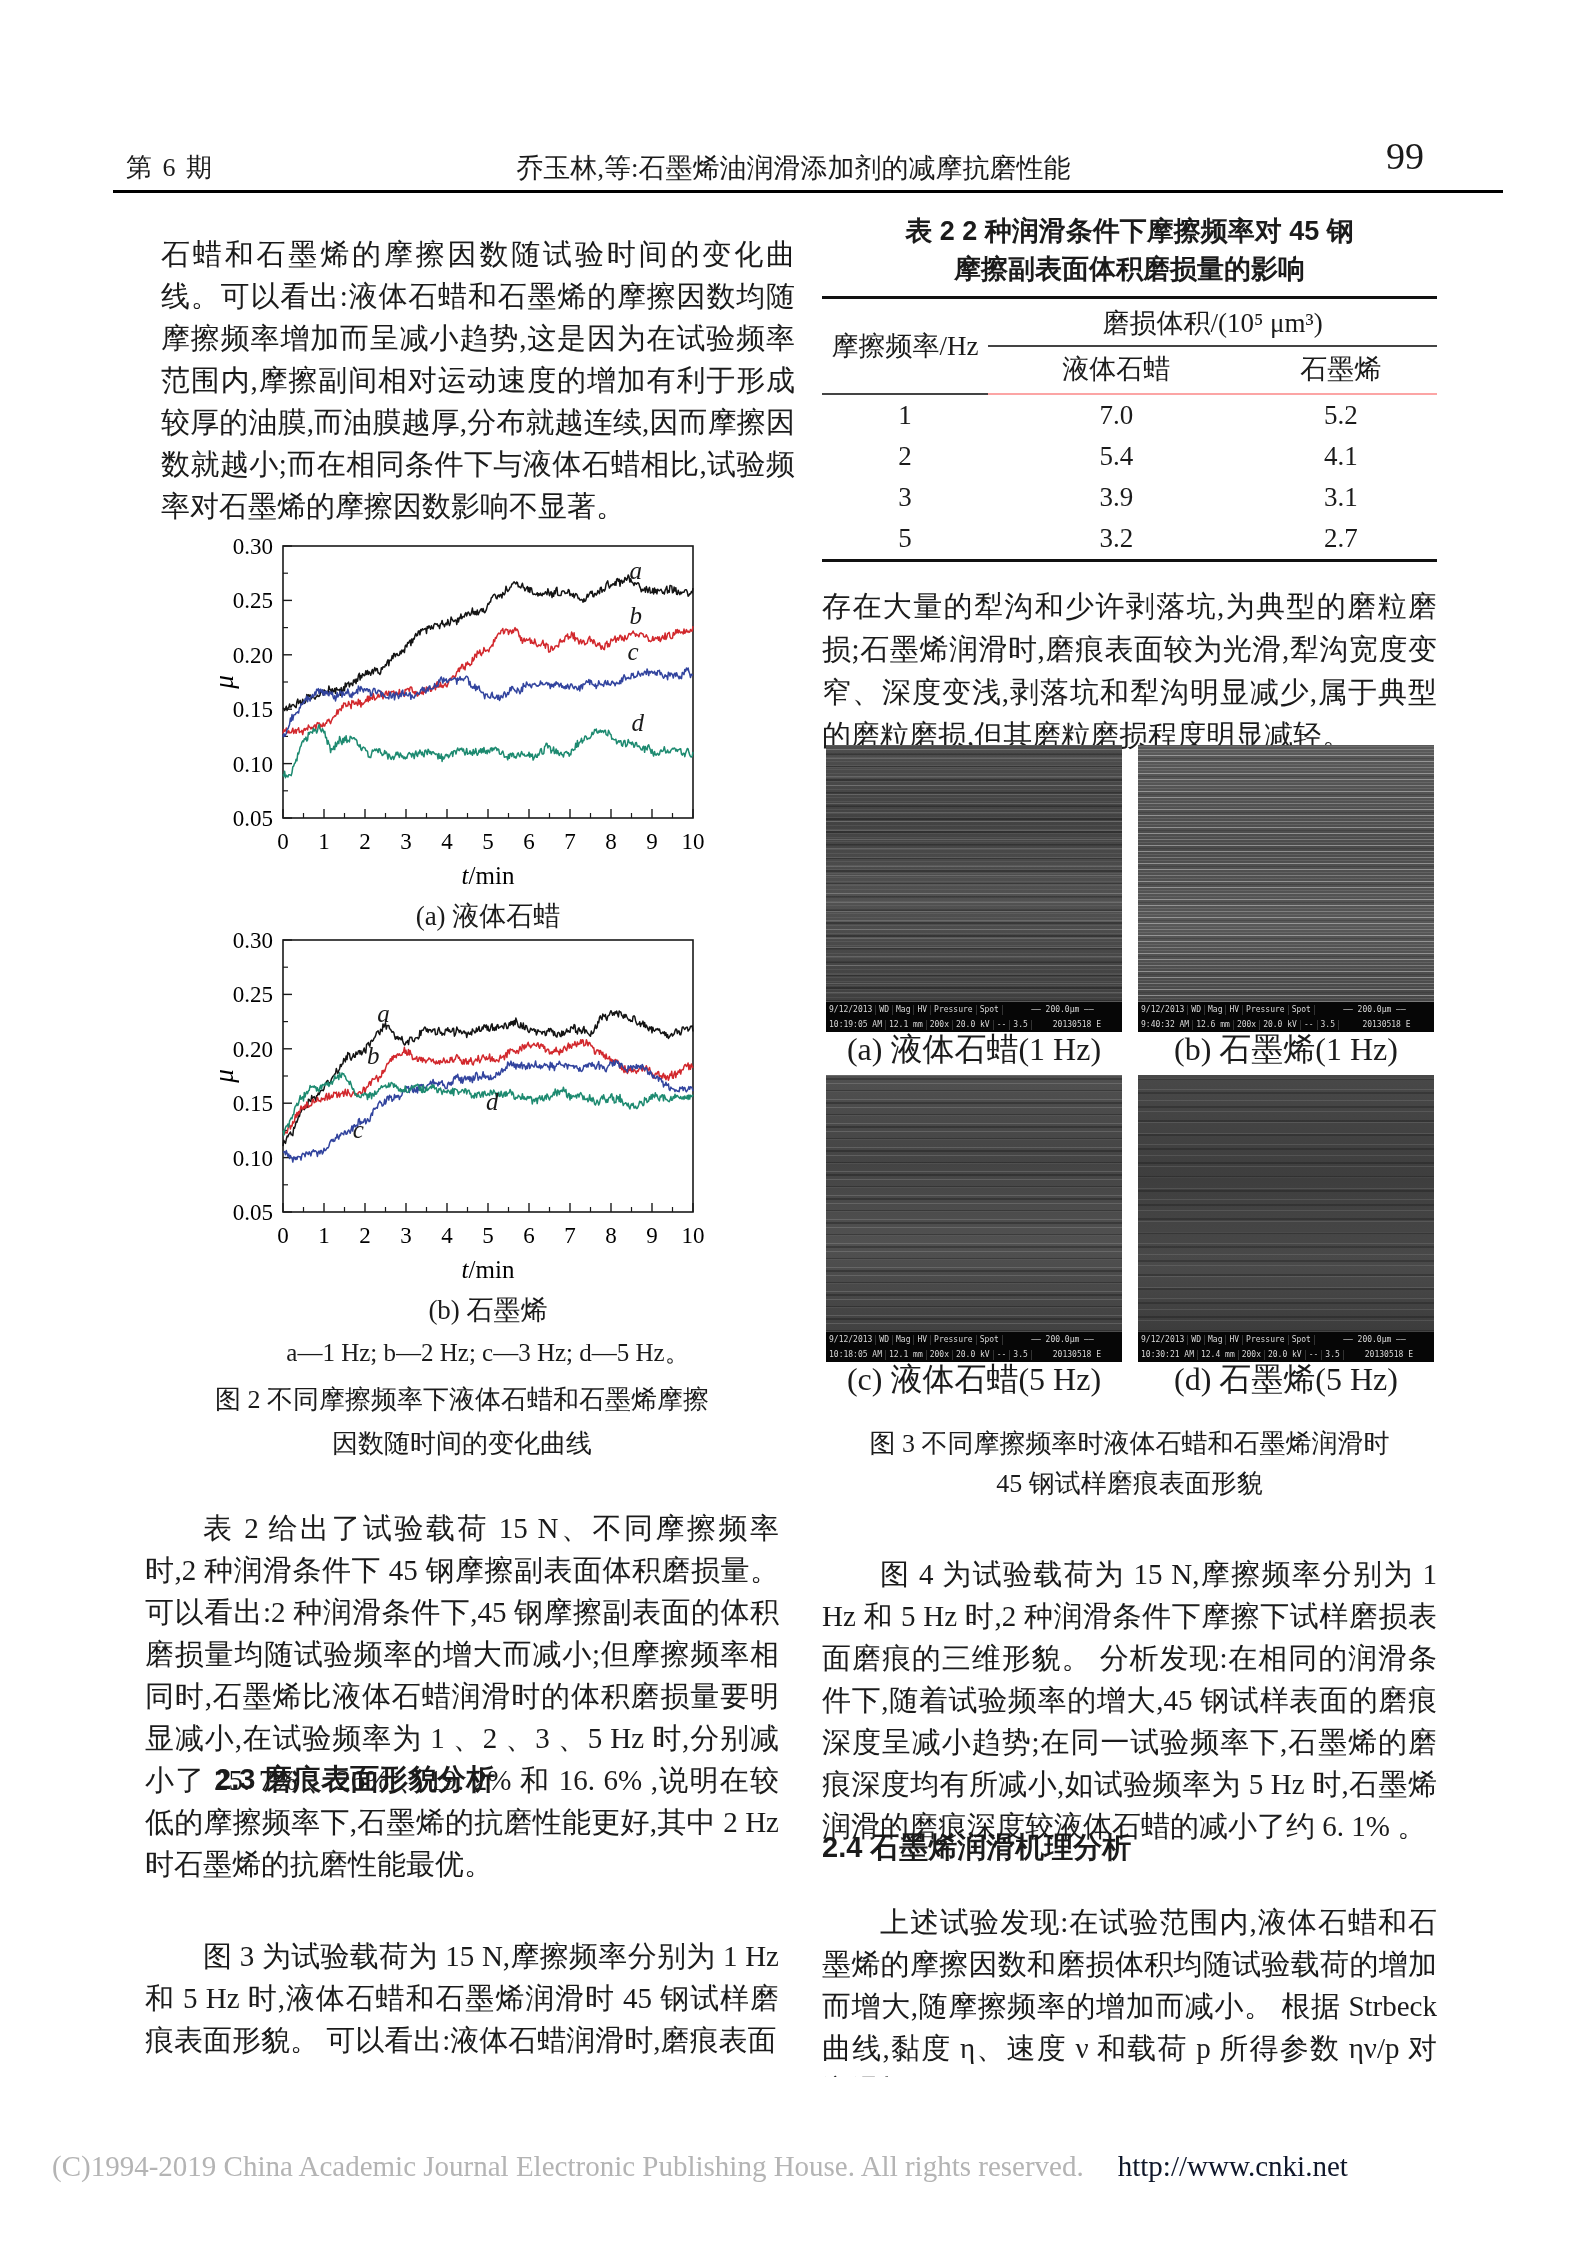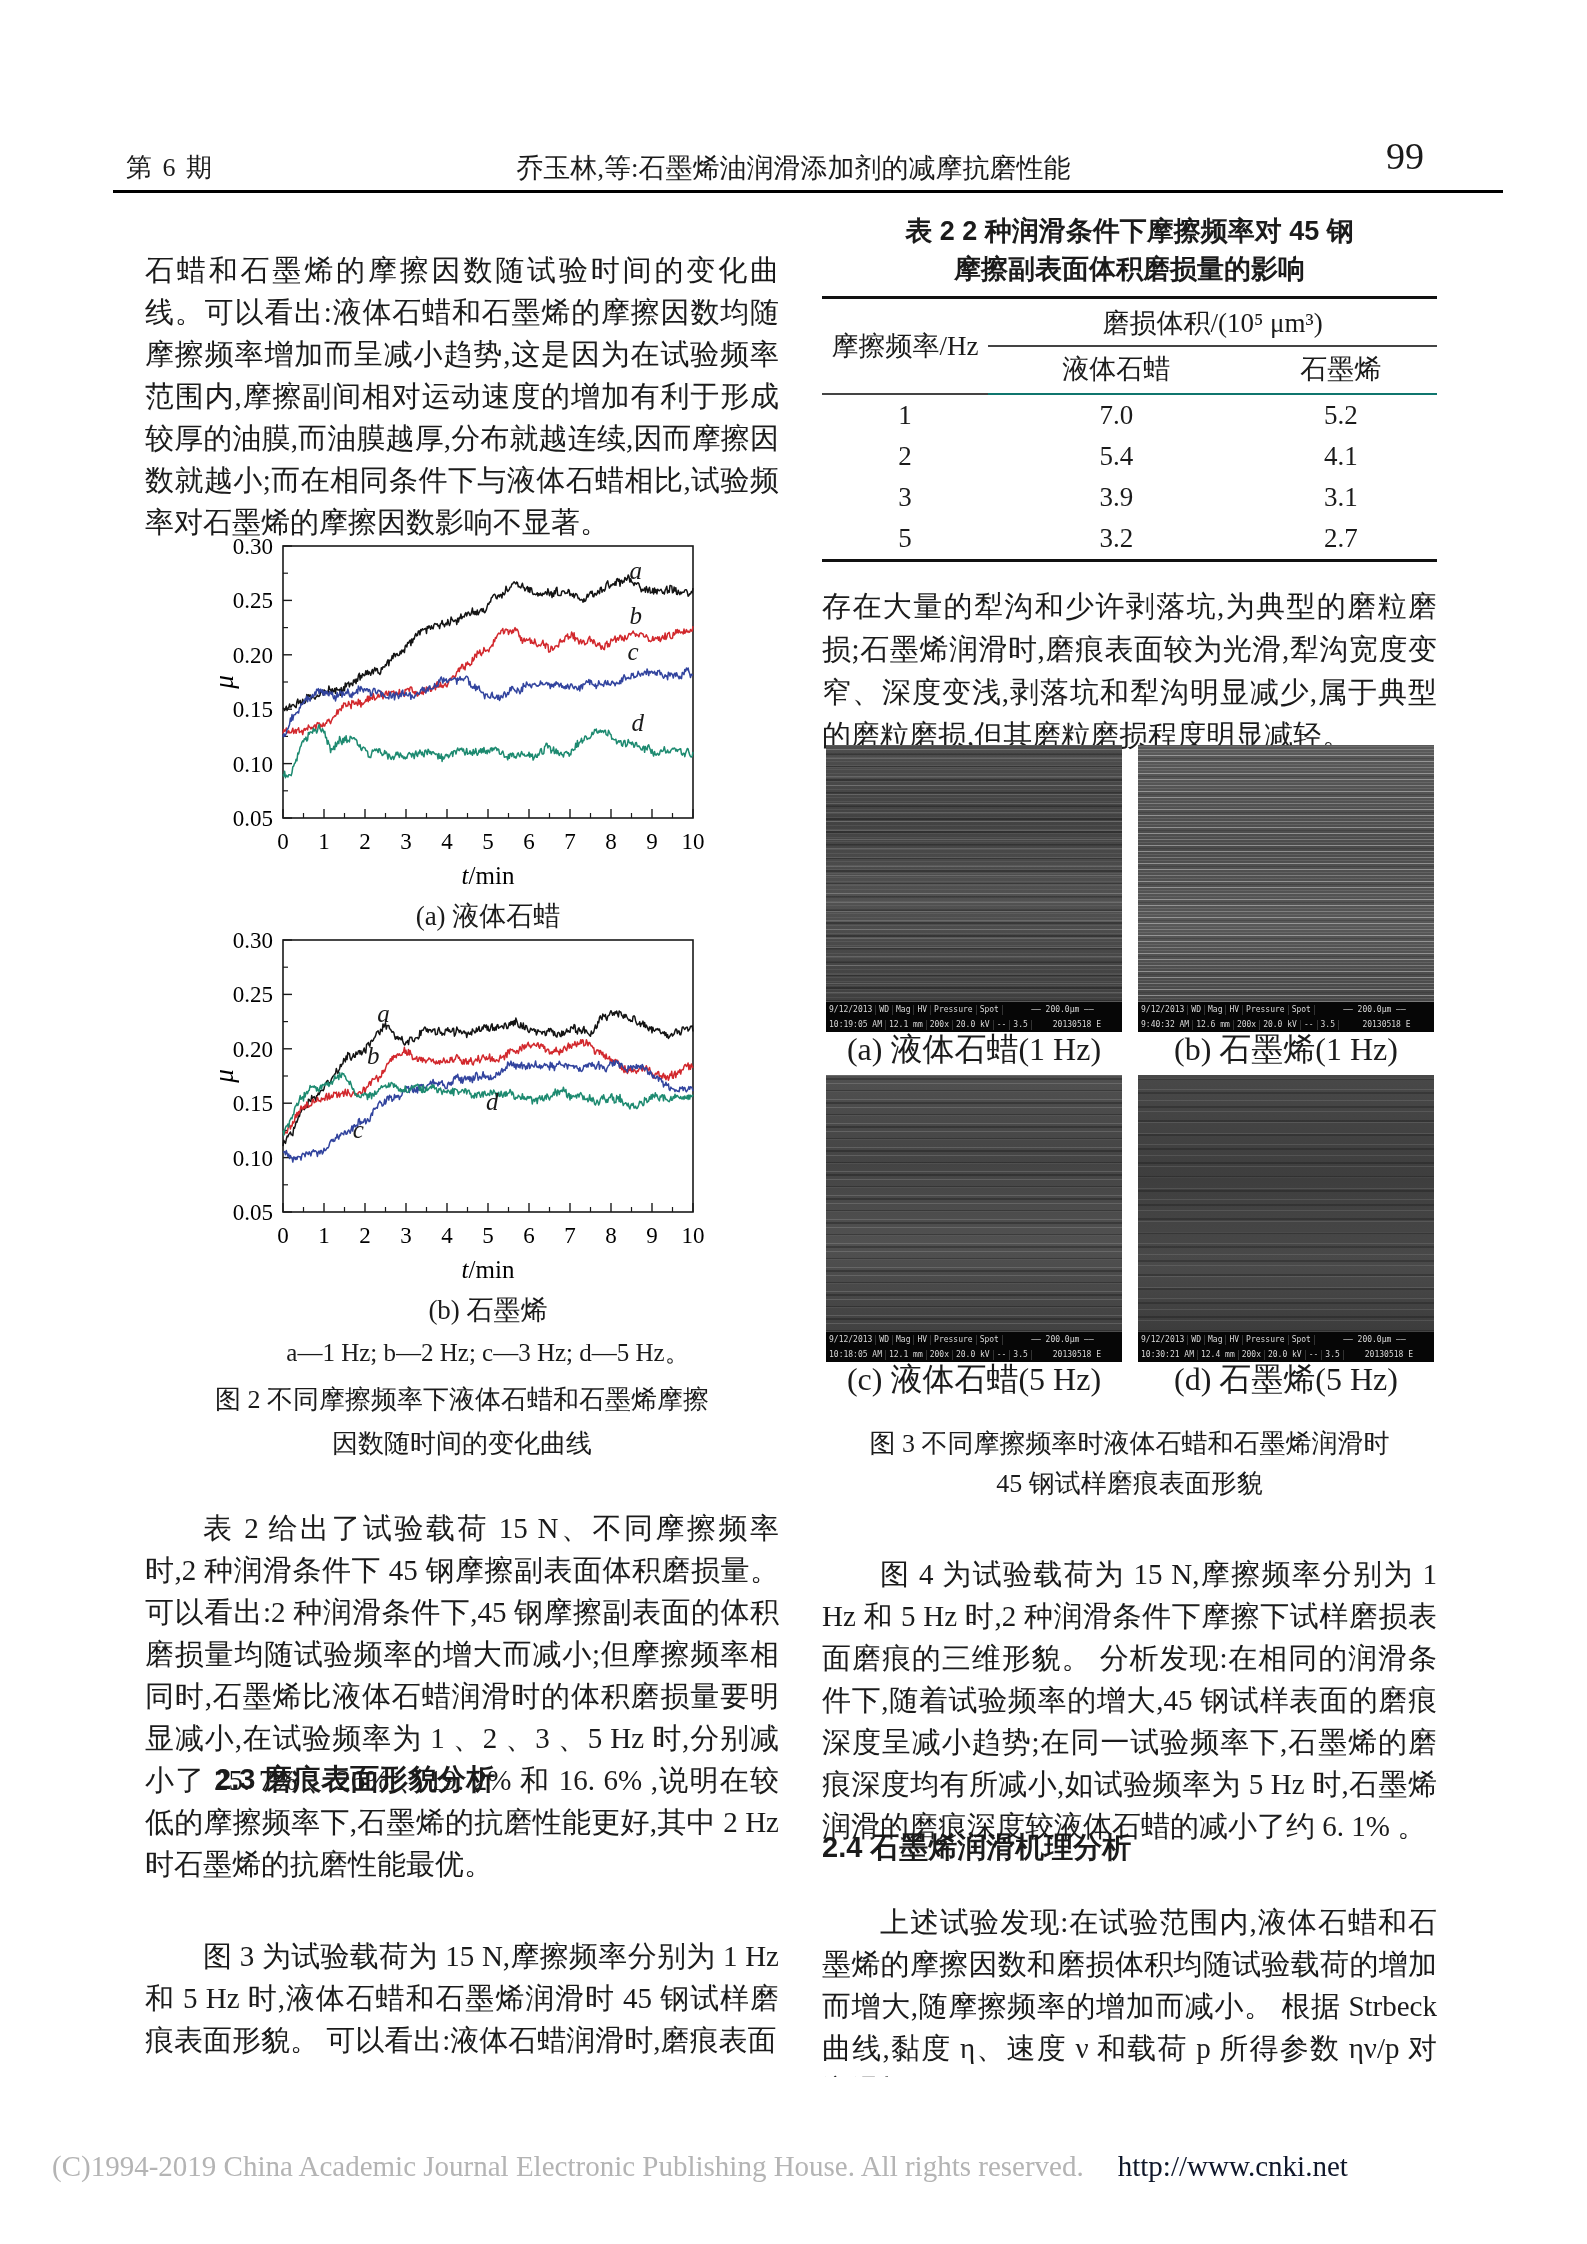--- a/index.html
+++ b/index.html
@@ -22,21 +22,21 @@
   .chart-fig{left:195px;width:540px;}
   .chart-cap{width:540px;padding-left:46px;box-sizing:border-box;text-align:center;font-size:27px;margin-top:4px;}
   .chart-legend{width:540px;padding-left:46px;box-sizing:border-box;text-align:center;font-size:25px;margin-top:8px;}
   .figcap{text-align:center;font-size:26px;line-height:44px;}
   
   .tbl-title{text-align:center;font-family:"Liberation Sans","DejaVu Sans",sans-serif;font-weight:bold;font-size:27px;line-height:38px;}
   table.t2{width:615px;border-collapse:collapse;border-top:3px solid #111;border-bottom:3px solid #111;
            font-size:27px;}
   table.t2 th{font-weight:normal;}
   .t2 .gh{border-bottom:2px solid #444;padding:6px 0 4px 0;}
-  .t2 thead tr.sub th{border-bottom:2px solid #0f766e;padding:4px 0 6px 0;}
+  .t2 thead tr.sub th{border-bottom:2px solid #fca5a5;padding:4px 0 6px 0;}
   .t2 th.freq{width:27%;border-bottom:2px solid #444;}
   .t2 td{text-align:center;padding:5px 0;}
   .t2 th{text-align:center;}
   
   .sem{position:absolute;width:296px;height:287px;display:flex;flex-direction:column;overflow:hidden;}
   .sem-img{flex:1;}
   .sem-a .sem-img{background:
       repeating-linear-gradient(0deg, rgba(255,255,255,0.16) 0 1px, transparent 1px 9px),
       repeating-linear-gradient(0deg, rgba(0,0,0,0.28) 0 2px, transparent 2px 13px),
       repeating-linear-gradient(0deg, rgba(255,255,255,0.07) 0 1px, transparent 1px 4px),
@@ -68,21 +68,21 @@
 </head>
 <body>
 
 <div class="page">
 
   <div class="abs hdr-issue">第 6 期</div>
   <div class="abs hdr-title">乔玉林,等:石墨烯油润滑添加剂的减摩抗磨性能</div>
   <div class="abs hdr-page">99</div>
   <div class="abs hdr-rule"></div>
 
-  <p class="abs para colL" style="top:220px;height:300px;">石蜡和石墨烯的摩擦因数随试验时间的变化曲线。可以看出:液体石蜡和石墨烯的摩擦因数均随摩擦频率增加而呈减小趋势,这是因为在试验频率范围内,摩擦副间相对运动速度的增加有利于形成较厚的油膜,而油膜越厚,分布就越连续,因而摩擦因数就越小;而在相同条件下与液体石蜡相比,试验频率对石墨烯的摩擦因数影响不显著。</p>
+  <p class="abs para colL" style="top:204px;height:300px;margin-left:16px;">石蜡和石墨烯的摩擦因数随试验时间的变化曲线。可以看出:液体石蜡和石墨烯的摩擦因数均随摩擦频率增加而呈减小趋势,这是因为在试验频率范围内,摩擦副间相对运动速度的增加有利于形成较厚的油膜,而油膜越厚,分布就越连续,因而摩擦因数就越小;而在相同条件下与液体石蜡相比,试验频率对石墨烯的摩擦因数影响不显著。</p>
 
   <figure class="abs chart-fig" style="top:528px;">
     <svg width="540" height="362" viewBox="0 0 540 362">
         <rect x="88" y="18" width="410" height="272" fill="none" stroke="#1a1a1a" stroke-width="1.6"></rect>
         <line x1="88" y1="290" x2="97" y2="290" stroke="#1a1a1a" stroke-width="1.4"></line>
         <text x="78" y="298" text-anchor="end" font-size="23">0.05</text>
         <line x1="88" y1="235.6" x2="97" y2="235.6" stroke="#1a1a1a" stroke-width="1.4"></line>
         <text x="78" y="243.6" text-anchor="end" font-size="23">0.10</text>
         <line x1="88" y1="181.2" x2="97" y2="181.2" stroke="#1a1a1a" stroke-width="1.4"></line>
         <text x="78" y="189.2" text-anchor="end" font-size="23">0.15</text>

